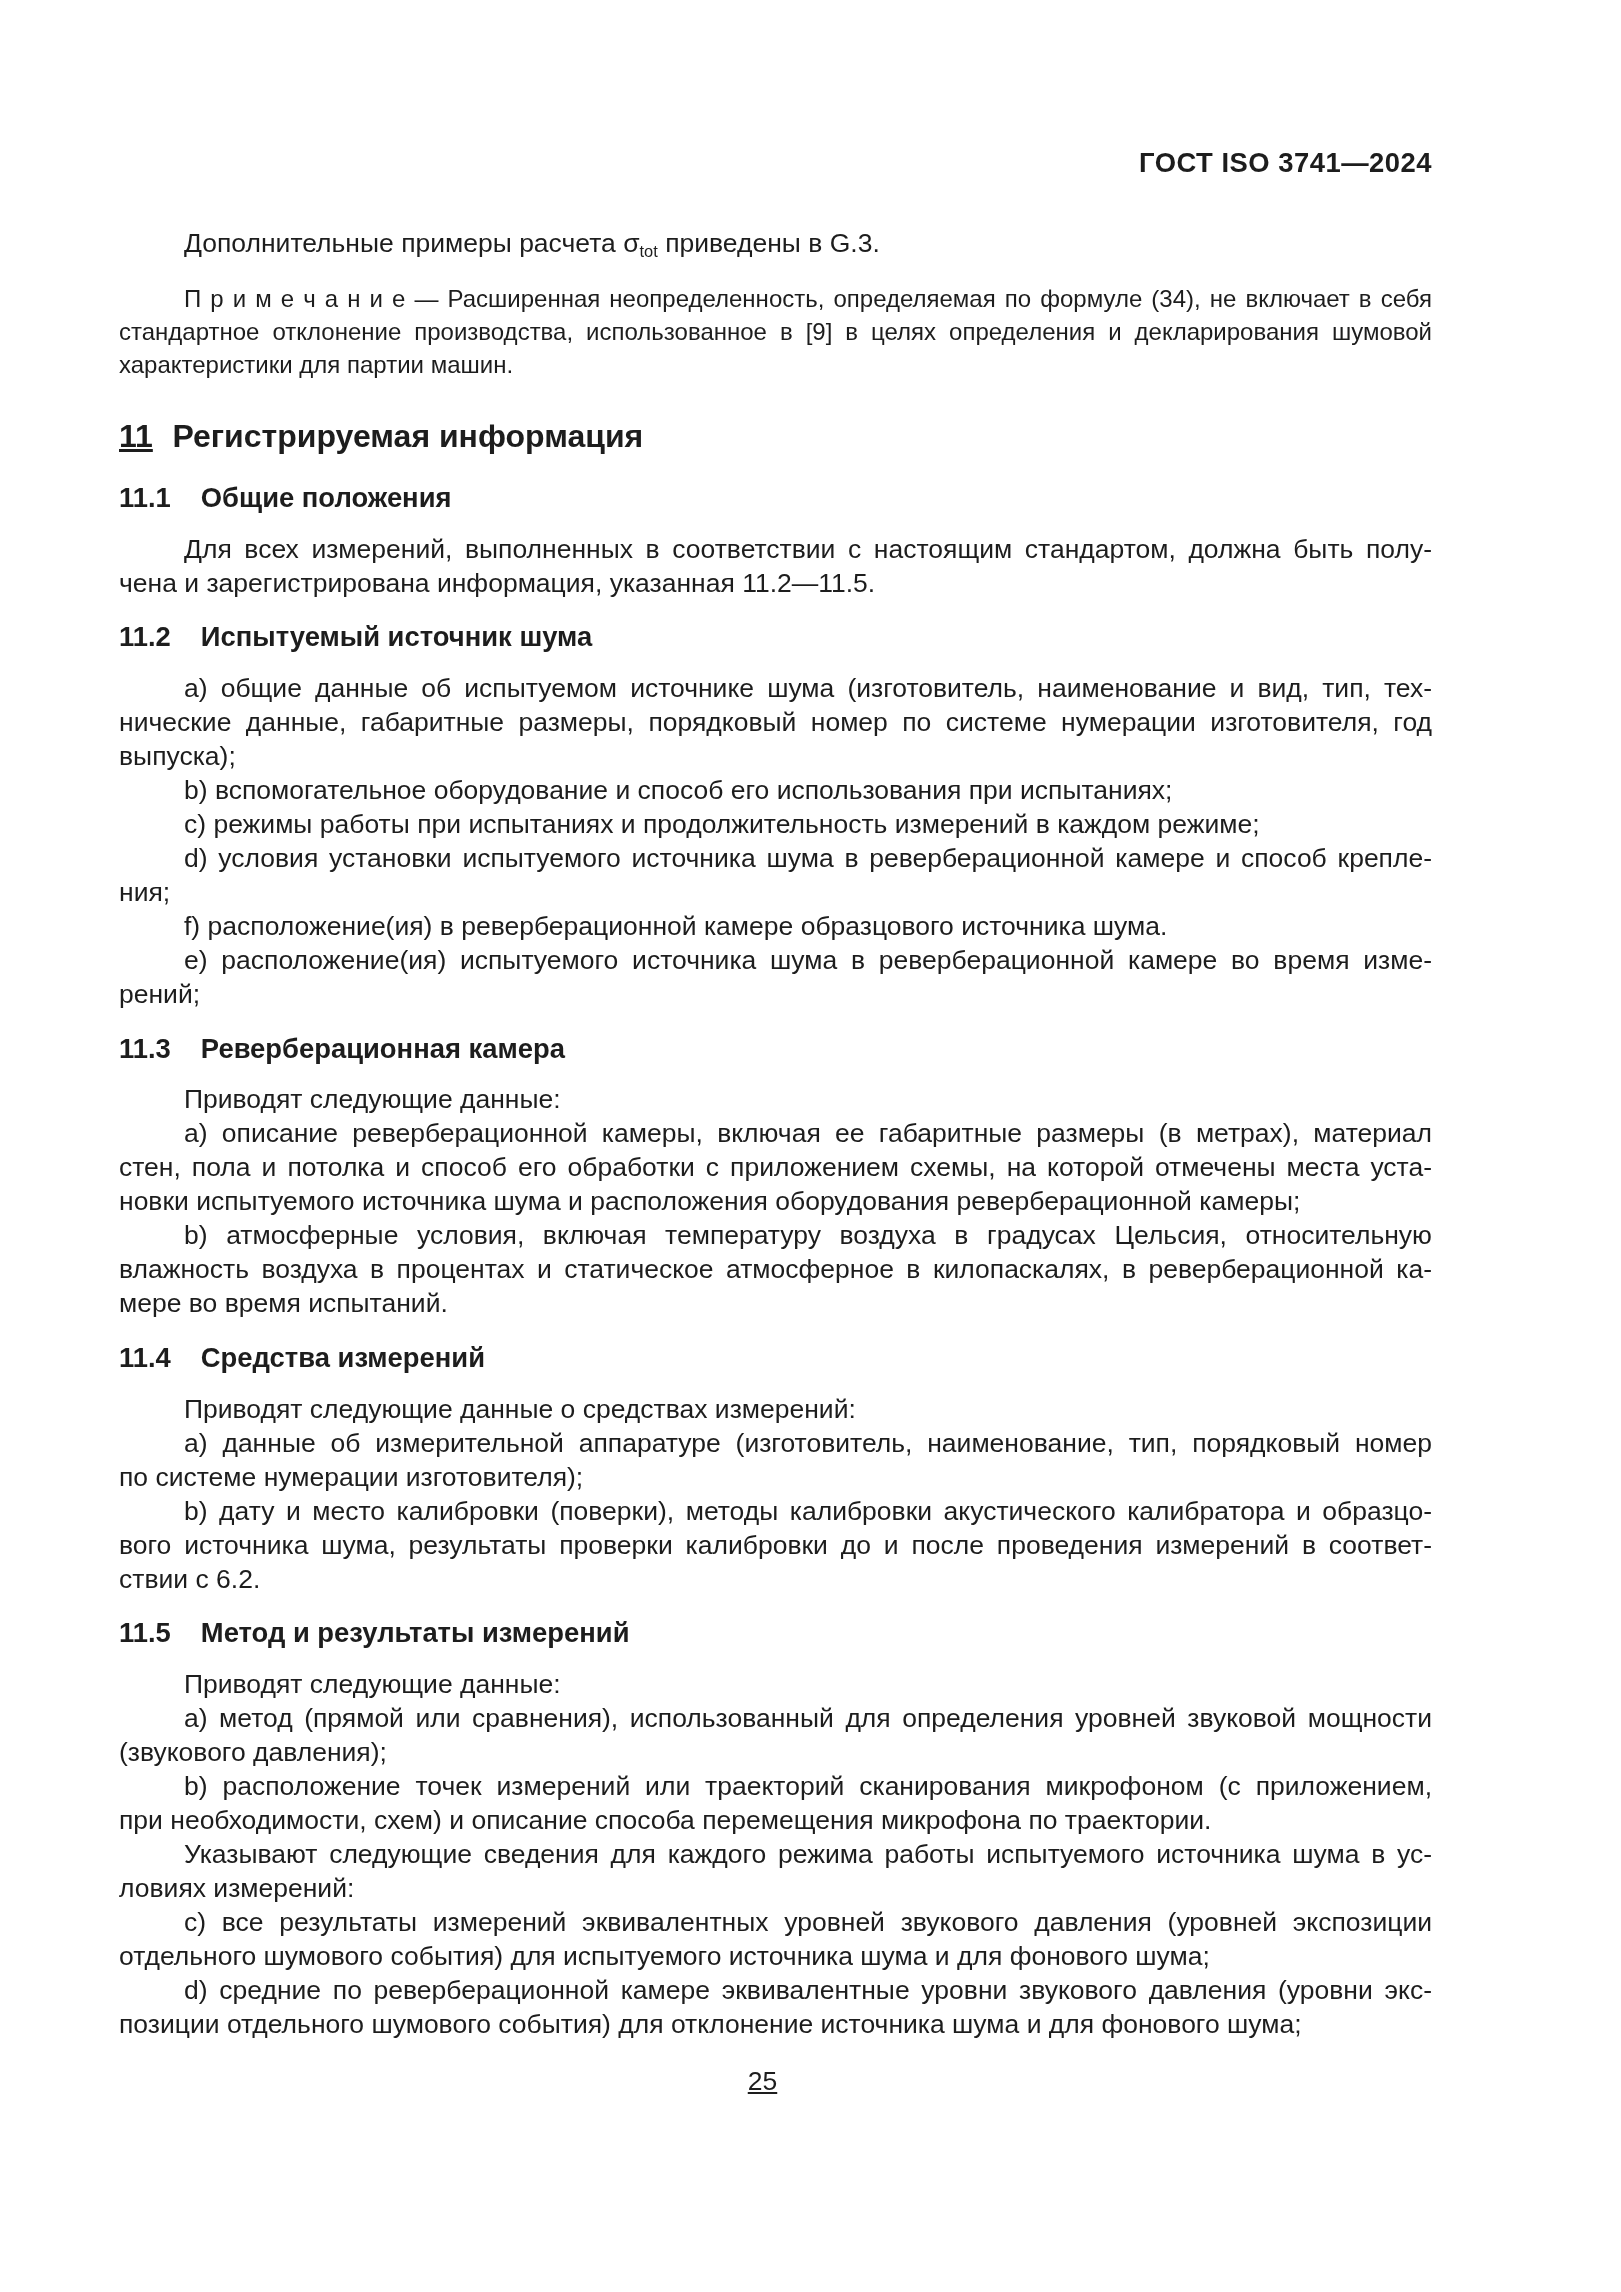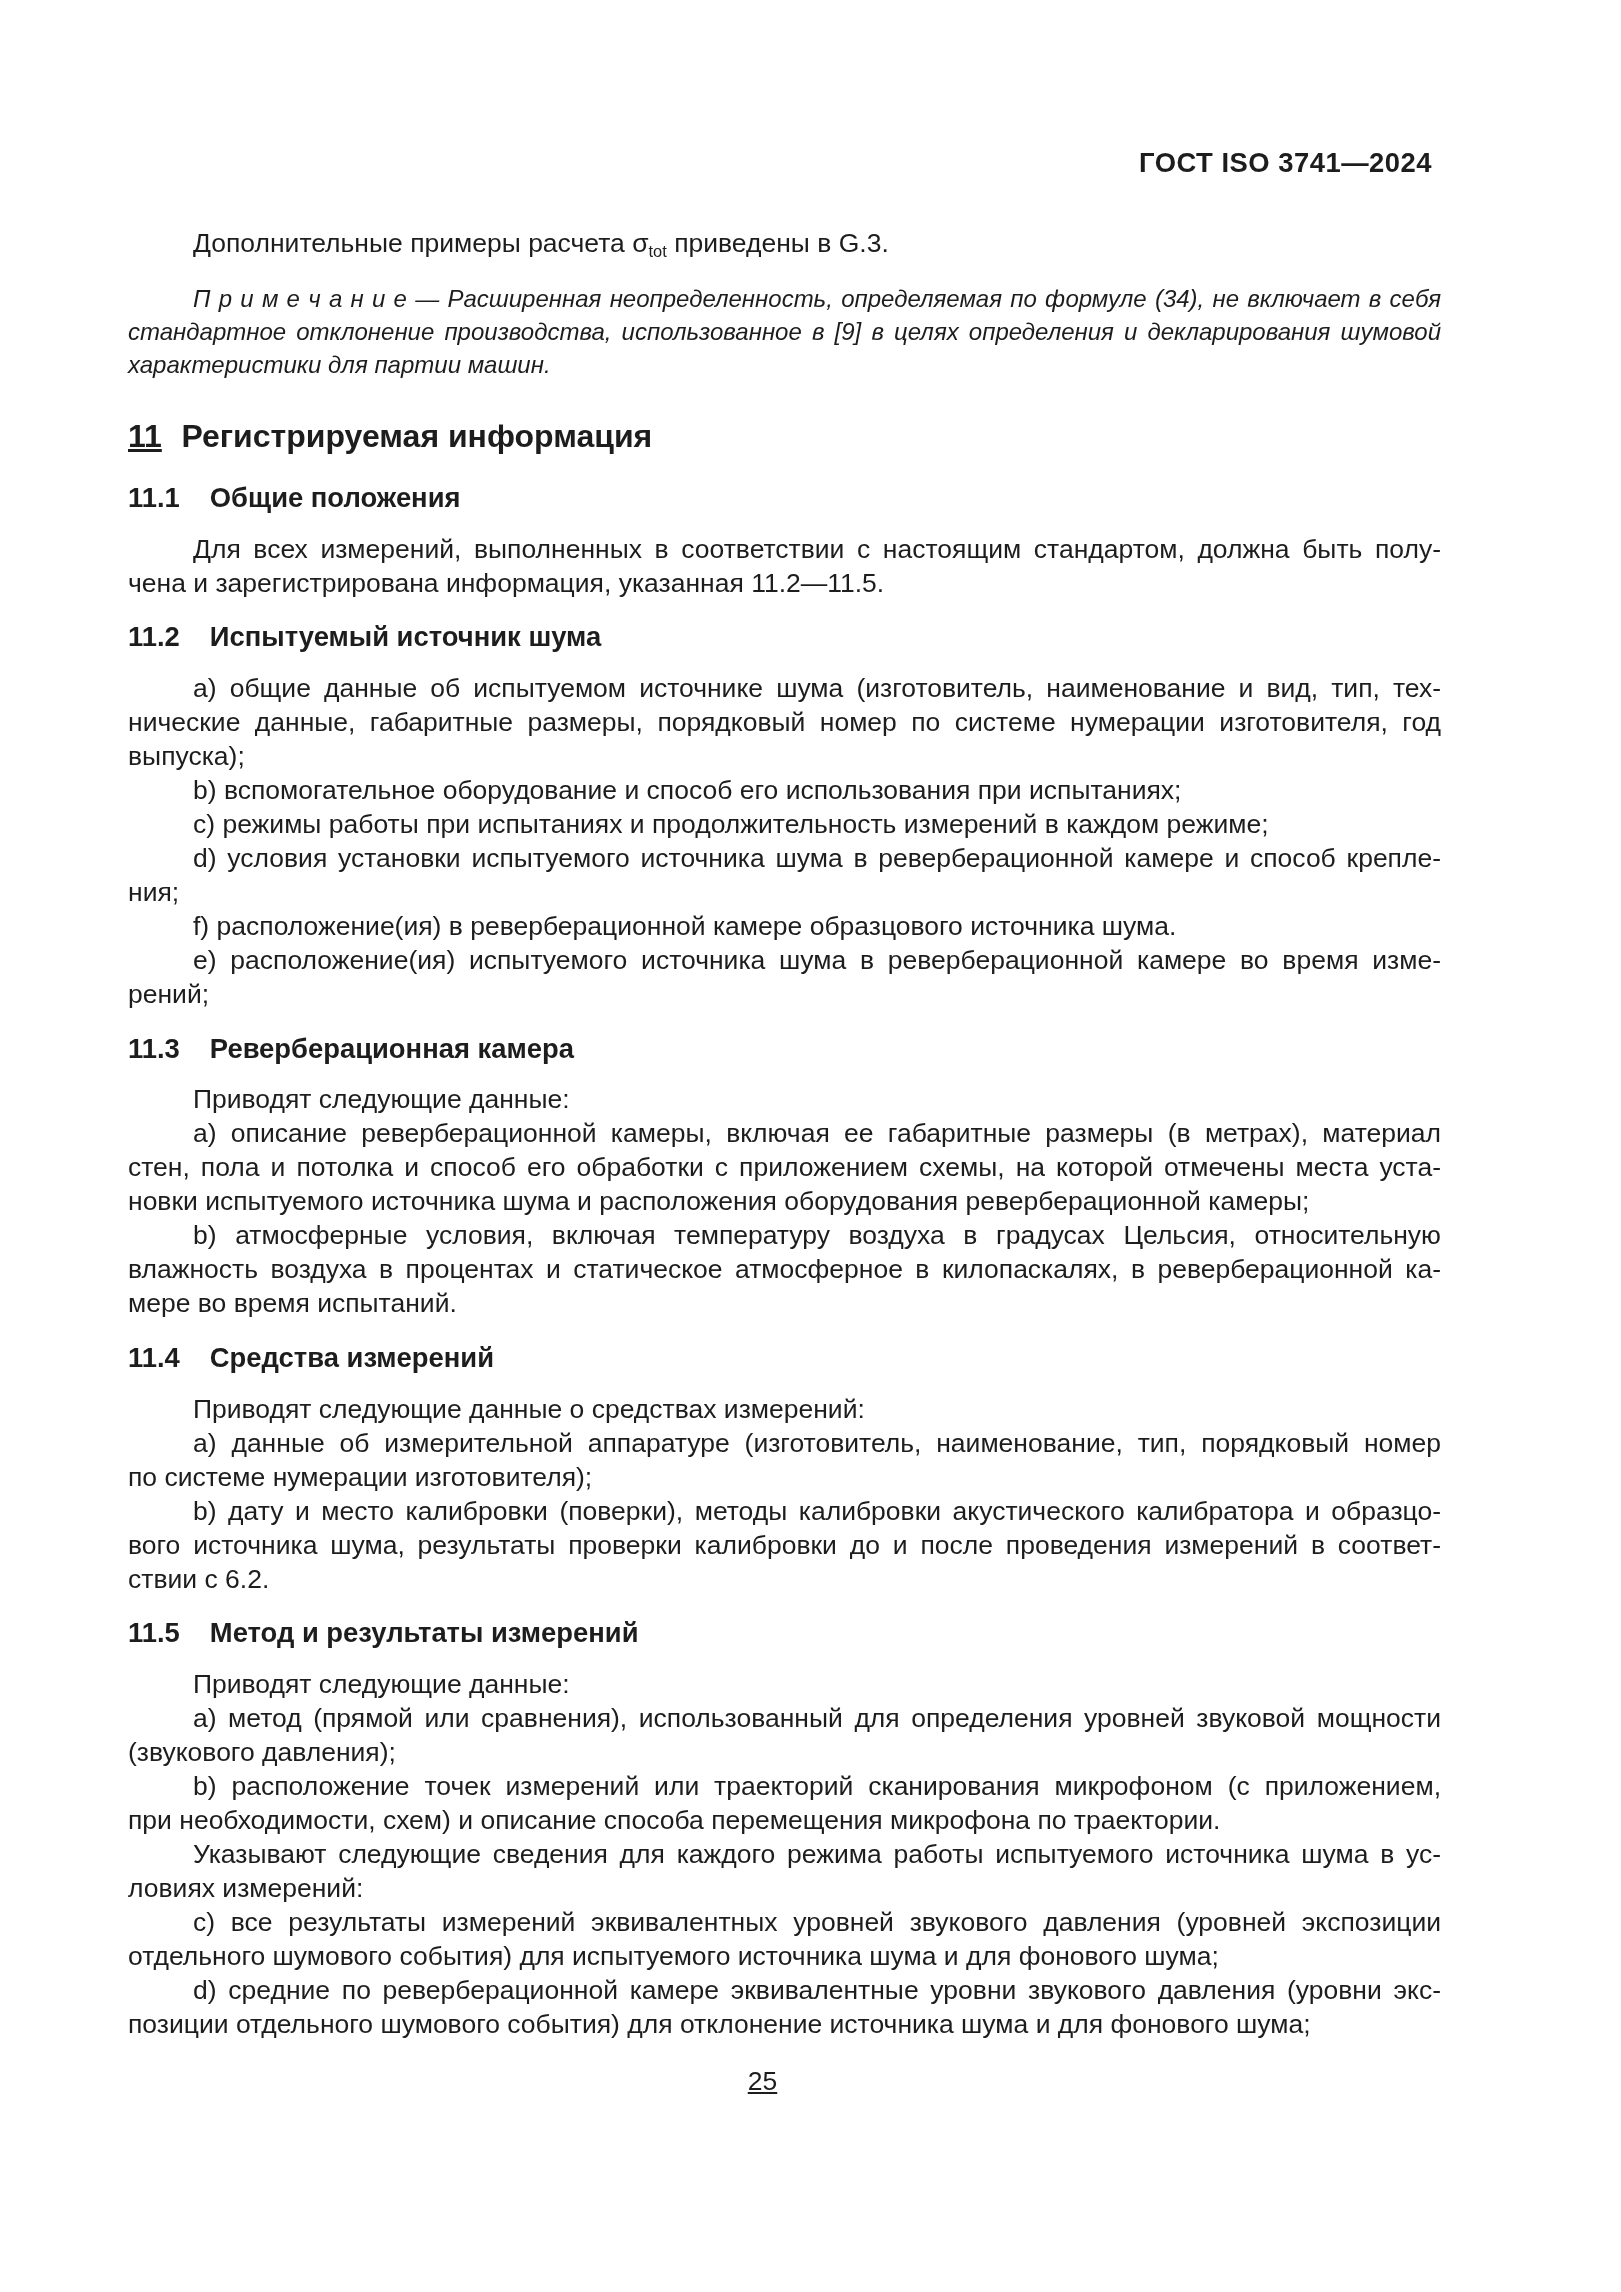--- a/index.html
+++ b/index.html
@@ -21,38 +21,37 @@
     left: 119px;
     top: 147px;
     width: 1313px;
     text-align: right;
     font-size: 27.4px;
     font-weight: bold;
     letter-spacing: 0.5px;
   }
   .content {
     position: absolute;
-    left: 128px;
+    left: 119px;
     top: 226px;
     width: 1313px;
     font-size: 26.5px;
     line-height: 34px;
   }
   .para { margin: 0; }
   .line { white-space: normal; }
   .line.ind { text-indent: 65px; }
   .line.just {
     text-align: justify;
     text-align-last: justify;
   }
   .note {
     margin-top: 21.6px;
     font-size: 24px;
     line-height: 33px;
-    font-style: italic;
   }
   .h1 {
     margin: 37px 0 0 0;
     font-size: 32px;
     line-height: 37px;
     font-weight: bold;
   }
   .h2 {
     margin: 20.6px 0 16.7px 0;
     font-size: 27.4px;

